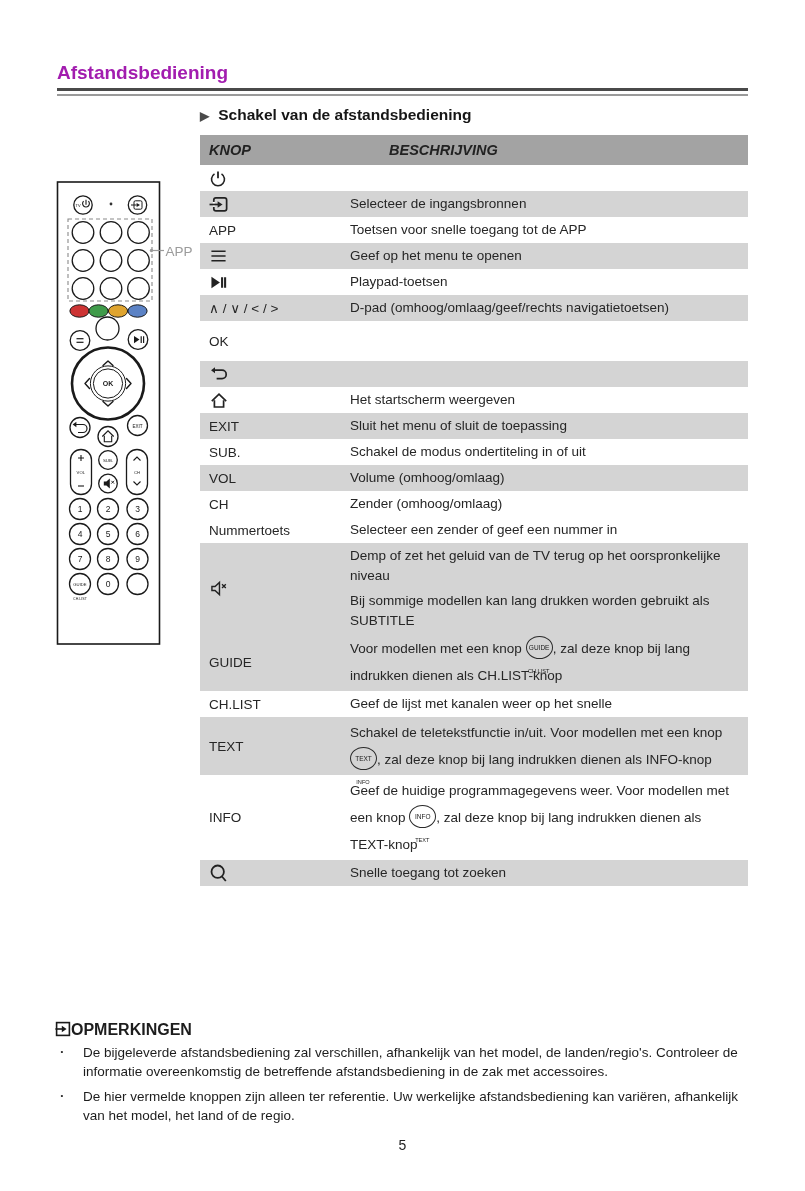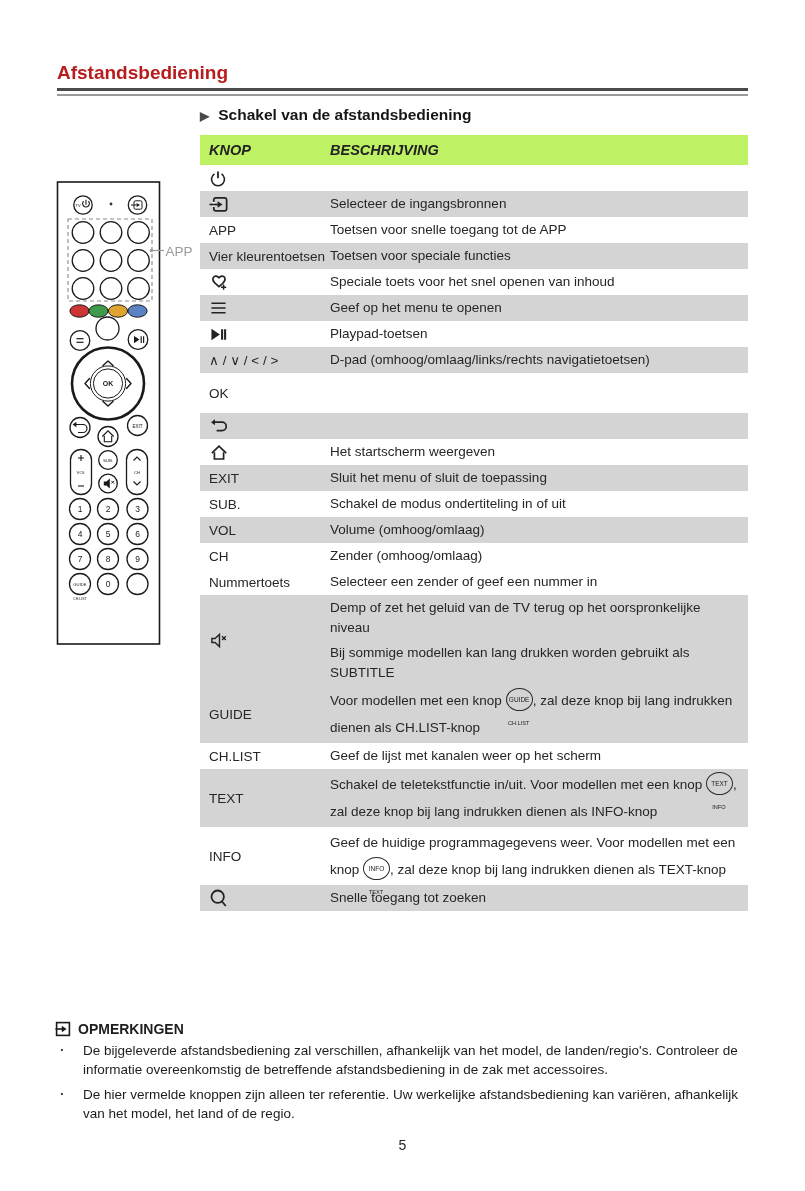--- a/index.html
+++ b/index.html
@@ -1,40 +1,40 @@
 <!DOCTYPE html>
 <html><head>
 <meta charset="utf-8">
 <style>
   html,body{margin:0;padding:0;background:#fff;}
   .page{position:relative;width:805px;height:1191px;background:#fff;overflow:hidden;
         font-family:"Liberation Sans",sans-serif;color:#262626;}
-  .page-title{position:absolute;left:57px;top:62px;margin:0;font-size:19px;font-weight:bold;color:#b91c1c;}
+  .page-title{position:absolute;left:57px;top:62px;margin:0;font-size:19px;font-weight:bold;color:#a21caf;}
   .title-rule{position:absolute;left:57px;top:88px;width:691px;height:3px;
               border-top:3px solid #4a4a4a;border-bottom:2px solid #9a9a9a;}
   .content{position:absolute;left:200px;top:106px;width:548px;}
   .section-heading{display:flex;align-items:center;gap:9px;font-size:15.5px;font-weight:bold;color:#161616;margin:0 0 11px 0;}
   .tri{font-size:12px;color:#4a4a4a;transform:translateY(0.5px);}
   .rc-table{width:548px;font-size:13.5px;}
-  .thead{display:flex;align-items:center;background:#bef264;min-height:30px;
-         font-weight:bold;font-style:italic;font-size:14.5px;color:#222;}
+  .thead{display:flex;align-items:center;background:#a3a3a3;min-height:30px;
+         font-weight:bold;font-style:italic;font-size:14.5px;color:#222;gap:39px;}
   .row{display:flex;align-items:center;min-height:26px;}
   .row.shaded{background:#d4d4d4;}
   .row.tall{min-height:40px;}
   .knop{width:130px;padding-left:9px;box-sizing:border-box;flex-shrink:0;display:flex;align-items:center;line-height:19px;}
-  .desc{flex:1;padding-right:6px;}
+  .desc{flex:1;padding-right:6px;margin-left:20px;}
   .desc p{margin:0;padding:3px 0;line-height:19.5px;}
   .row.spaced .desc p{line-height:27px;padding:2px 0;}
   .ksvg{display:block;}
   .badge{display:inline-block;position:relative;width:27px;height:20px;vertical-align:-6px;}
   .bc{position:absolute;left:0;top:-3px;width:25px;height:21px;border:1px solid #2a2a2a;border-radius:50%;
       display:flex;align-items:center;justify-content:center;font-size:6.5px;font-style:normal;color:#1a1a1a;}
   .bs{position:absolute;left:-1px;top:19px;width:28px;text-align:center;font-size:5.6px;color:#1a1a1a;}
   .notes{position:absolute;left:55px;top:1021px;width:700px;font-size:13.5px;color:#1d1d1d;}
-  .notes-head{display:flex;align-items:flex-end;gap:7px;font-weight:bold;font-size:14px;margin-bottom:5px;}
+  .notes-head{display:flex;align-items:flex-start;font-weight:bold;font-size:16px;margin-bottom:5px;}
   .note-item{display:flex;margin-bottom:7px;}
   .note-bullet{width:23px;flex-shrink:0;text-align:left;padding-left:5px;font-weight:bold;color:#333;}
   .note-text{flex:1;line-height:18.5px;}
   .page-number{position:absolute;left:0;right:0;top:1137px;text-align:center;font-size:14px;color:#222;}
   .remote{position:absolute;left:50px;top:176px;}
 </style>
 </head>
 <body>
 
 <div class="page">
@@ -204,38 +204,20 @@
               <p>Selecteer de ingangsbronnen</p>
             </div>
           </div>
           <div class="row">
             <div class="knop">APP</div>
             <div class="desc">
               <p>Toetsen voor snelle toegang tot de APP</p>
             </div>
           </div>
           <div class="row shaded">
-            <div class="knop">Vier kleurentoetsen</div>
-            <div class="desc">
-              <p>Toetsen voor speciale functies</p>
-            </div>
-          </div>
-          <div class="row">
-            <div class="knop">
-              <svg class="ksvg" width="20" height="20" viewBox="0 0 20 20">
-                <path d="M10 6.2 C9 3.7 5.7 3.3 4.4 5.4 C3.1 7.5 4.4 9.6 6.3 11.4 L10 14.7 L13.3 11.8" stroke="#222" stroke-width="1.7" fill="none"></path>
-                <path d="M13.3 11.8 C15.4 9.7 16.9 7.5 15.6 5.4 C14.3 3.3 11 3.7 10 6.2" stroke="#222" stroke-width="1.7" fill="none"></path>
-                <path d="M14.6 12.6 v5.2 M12 15.2 h5.2" stroke="#222" stroke-width="1.5" fill="none"></path>
-              </svg>
-            </div>
-            <div class="desc">
-              <p>Speciale toets voor het snel openen van inhoud</p>
-            </div>
-          </div>
-          <div class="row shaded">
             <div class="knop">
               <svg class="ksvg" width="19" height="17" viewBox="0 0 20 18">
                 <path d="M2.5 3.5 h15 M2.5 8.5 h15 M2.5 13.5 h15" stroke="#222" stroke-width="1.6" fill="none"></path>
               </svg>
             </div>
             <div class="desc">
               <p>Geef op het menu te openen</p>
             </div>
           </div>
           <div class="row">
@@ -245,21 +227,21 @@
                 <path d="M13.8 3.5 v11 M17 3.5 v11" stroke="#222" stroke-width="2.2" fill="none"></path>
               </svg>
             </div>
             <div class="desc">
               <p>Playpad-toetsen</p>
             </div>
           </div>
           <div class="row shaded">
             <div class="knop">∧ / ∨ / &lt; / &gt;</div>
             <div class="desc">
-              <p>D-pad (omhoog/omlaag/links/rechts navigatietoetsen)</p>
+              <p>D-pad (omhoog/omlaag/geef/rechts navigatietoetsen)</p>
             </div>
           </div>
           <div class="row tall">
             <div class="knop">OK</div>
           </div>
           <div class="row shaded">
             <div class="knop">
               <svg class="ksvg" width="20" height="18" viewBox="0 0 20 19">
                 <path d="M5.2 5.5 h8 a4.4 4.4 0 0 1 0 8.8 h-5.7" stroke="#222" stroke-width="1.8" fill="none"></path>
                 <polygon points="5.8,2.3 1.6,5.5 5.8,8.7" fill="#222"></polygon>
@@ -321,21 +303,21 @@
           </div>
           <div class="row shaded spaced">
             <div class="knop">GUIDE</div>
             <div class="desc">
               <p>Voor modellen met een knop <span class="badge"><span class="bc">GUIDE</span><span class="bs">CH.LIST</span></span>, zal deze knop bij lang indrukken dienen als CH.LIST-knop</p>
             </div>
           </div>
           <div class="row">
             <div class="knop">CH.LIST</div>
             <div class="desc">
-              <p>Geef de lijst met kanalen weer op het scherm</p>
+              <p>Geef de lijst met kanalen weer op het snelle</p>
             </div>
           </div>
           <div class="row shaded spaced">
             <div class="knop">TEXT</div>
             <div class="desc">
               <p>Schakel de teletekstfunctie in/uit. Voor modellen met een knop <span class="badge"><span class="bc">TEXT</span><span class="bs">INFO</span></span>, zal deze knop bij lang indrukken dienen als INFO-knop</p>
             </div>
           </div>
           <div class="row spaced">
             <div class="knop">INFO</div>

